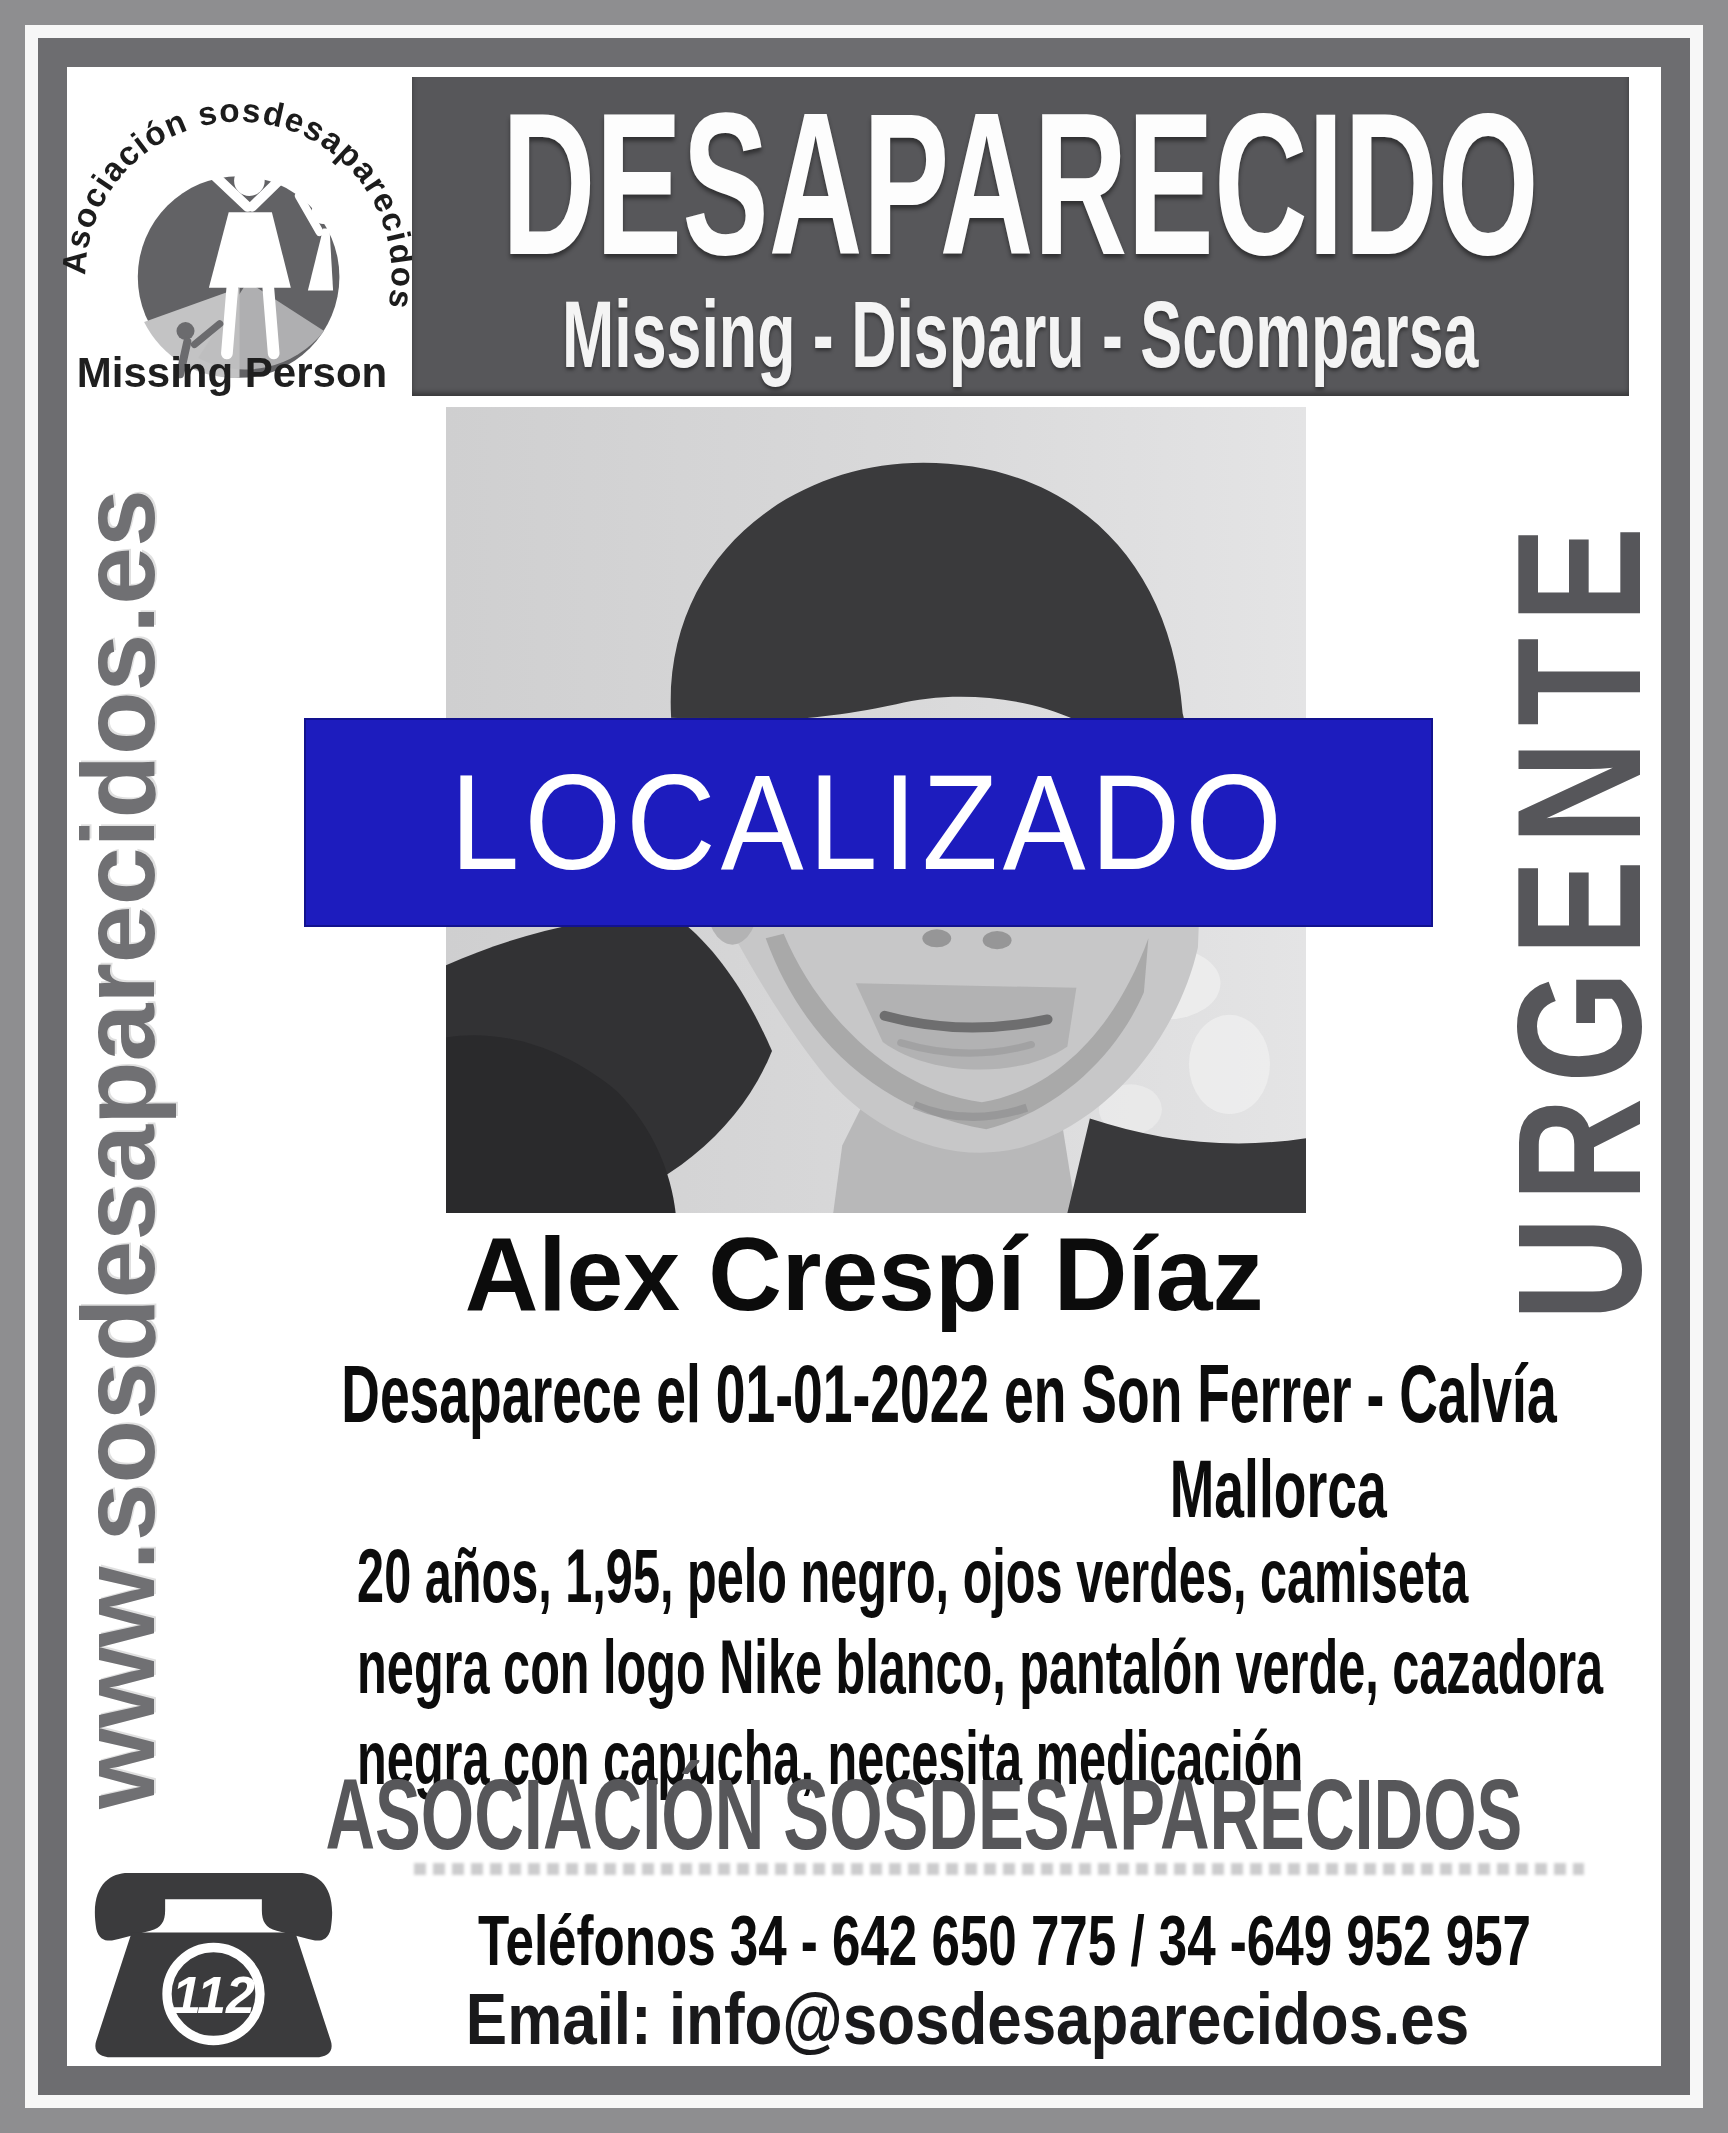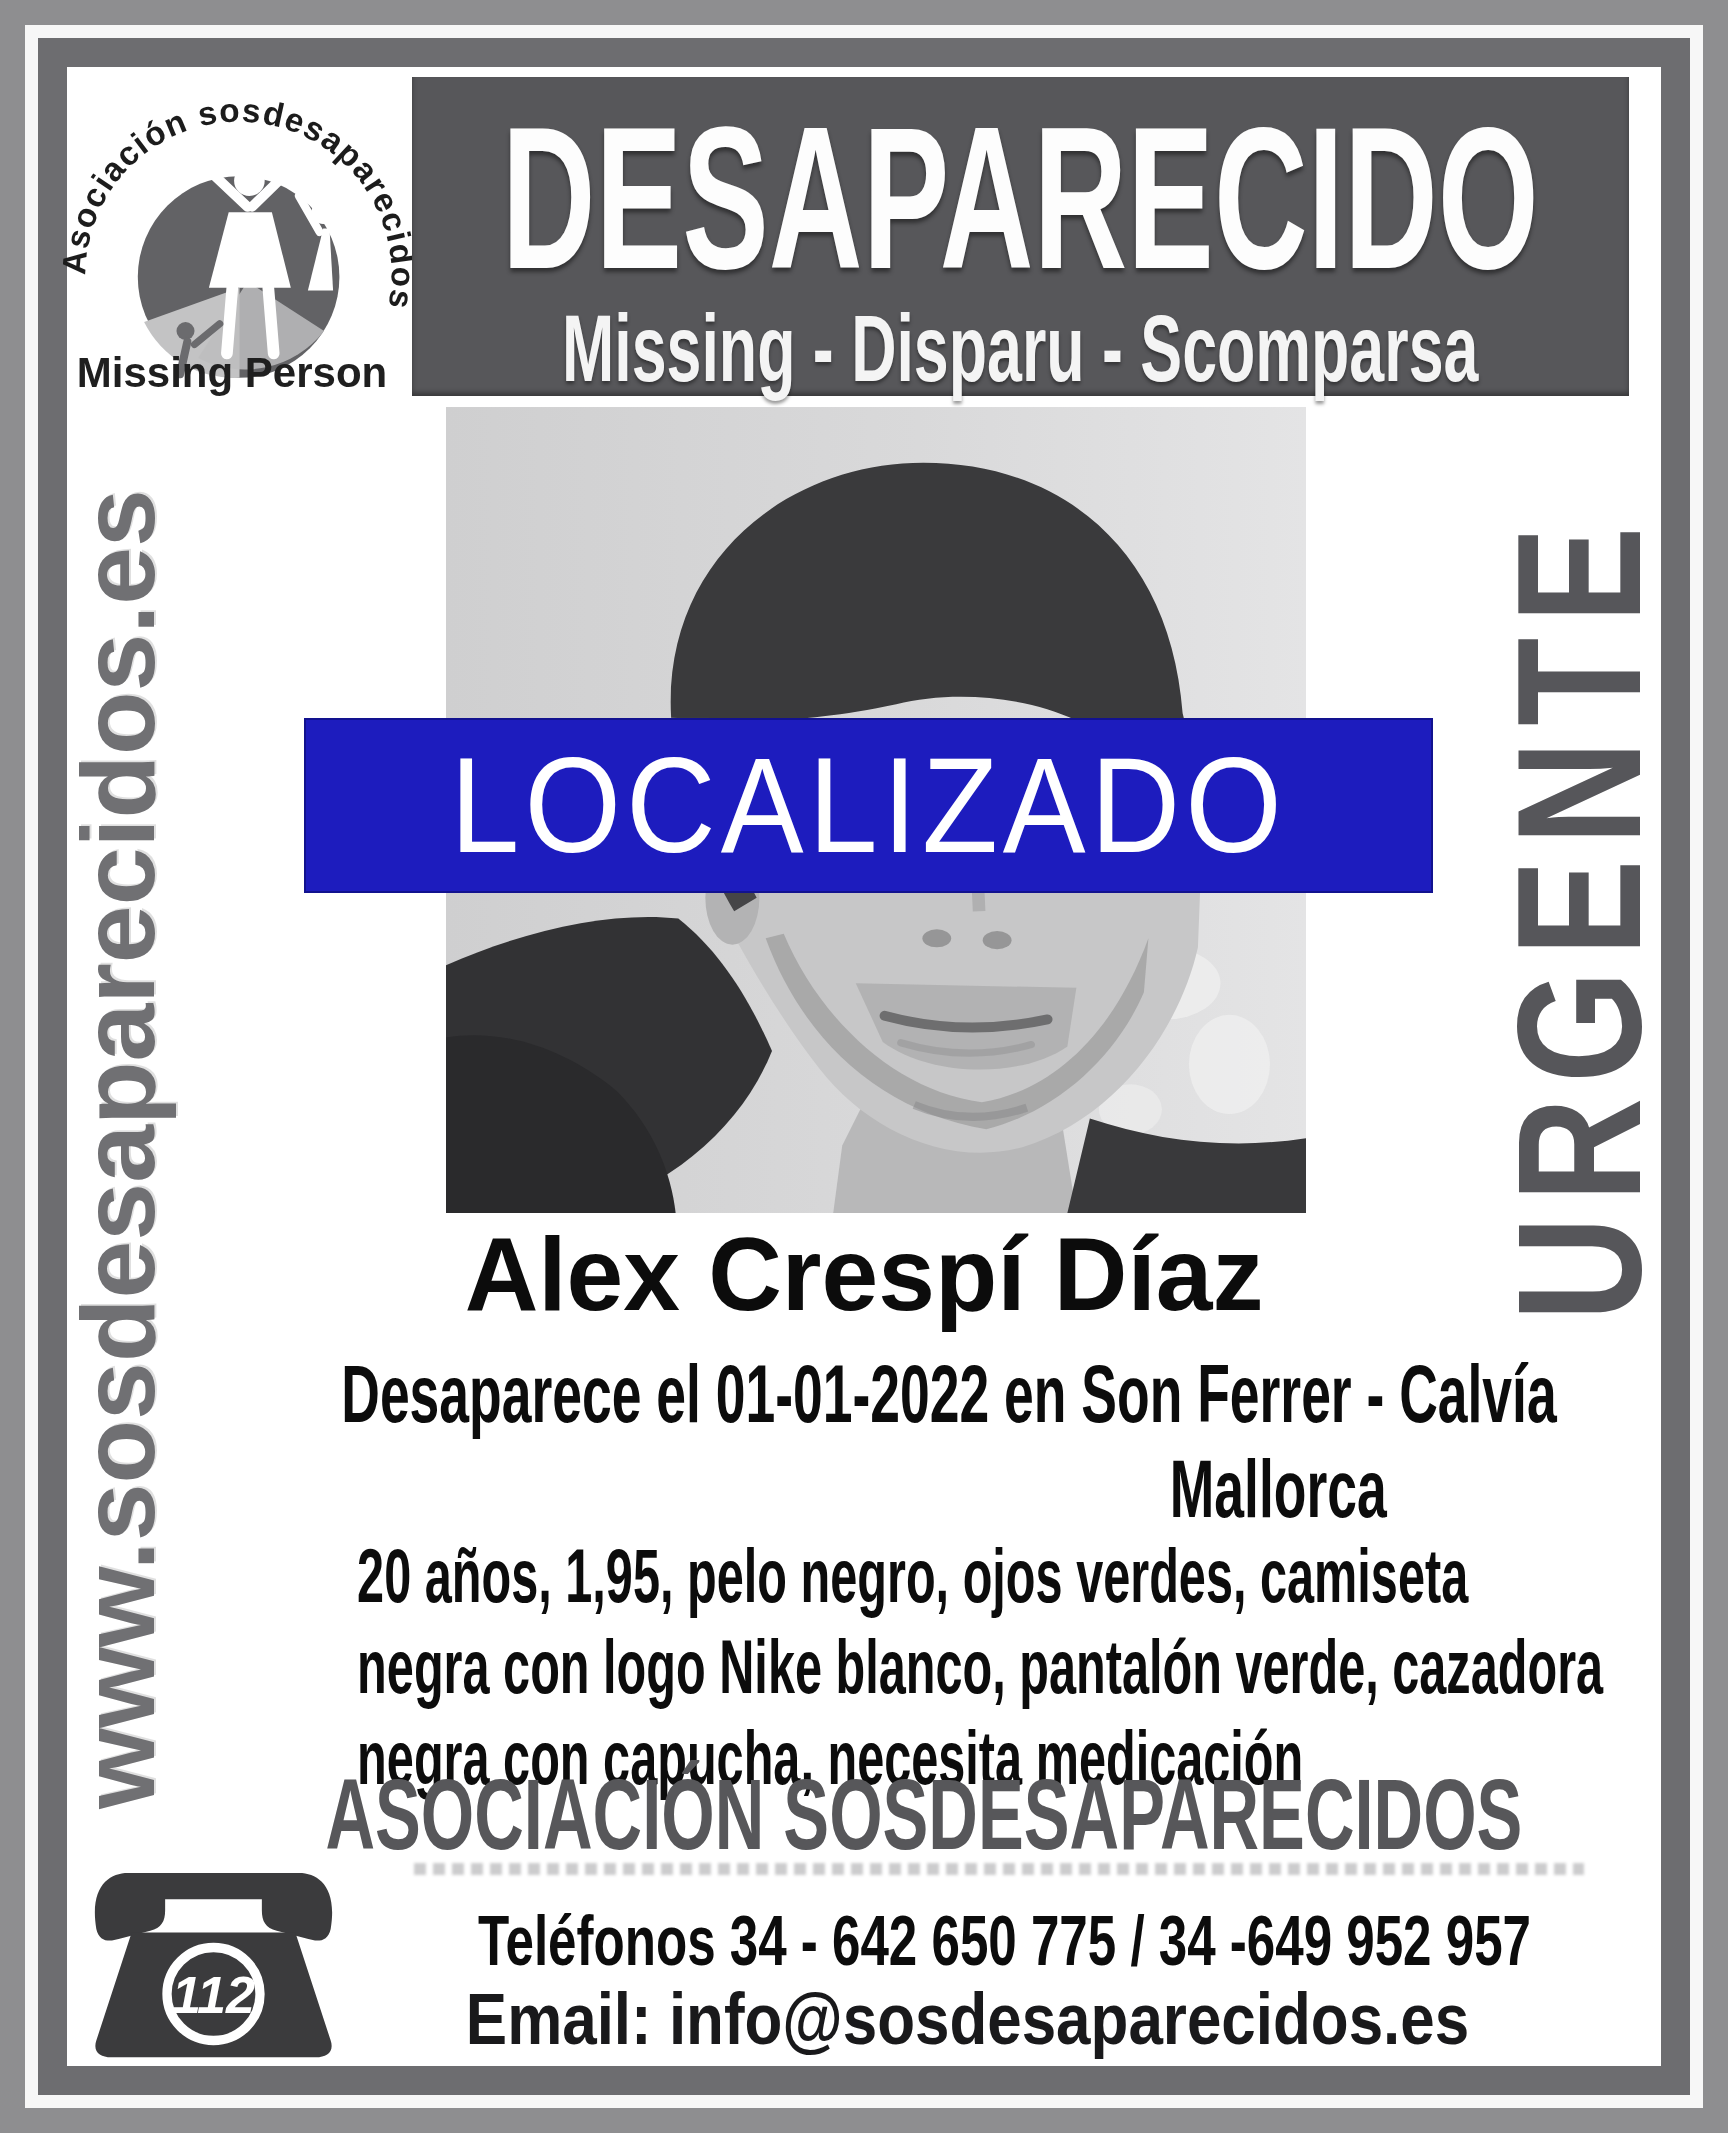--- a/index.html
+++ b/index.html
@@ -10,21 +10,21 @@
   }
   .mat{position:absolute;left:25px;top:25px;right:25px;bottom:25px;background:#f7f7f7;}
   .frame{position:absolute;left:12.6px;top:12.6px;right:12.6px;bottom:12.6px;
          border:29px solid #6d6d70;background:#ffffff;}
   .abs{position:absolute;}
 
   
   .header-box{
     left:412px;top:77px;width:1217px;height:319px;
     background:#57575a;box-shadow:inset 0 -3.6px 5.4px rgba(0,0,0,.35);
-    display:flex;flex-direction:column;align-items:center;justify-content:flex-end;
+    display:flex;flex-direction:column;align-items:center;justify-content:center;
   }
   .header-title{
     color:#fdfdfd;font-weight:bold;font-size:203px;line-height:.92;
     transform:scaleX(.64);transform-origin:center;white-space:nowrap;
     text-shadow:0 3.6px 5.4px rgba(0,0,0,.45);
   }
   .header-sub{
     color:#f4f4f4;font-weight:bold;font-size:95px;line-height:1;margin-top:9px;
     transform:scaleX(.66);transform-origin:center;white-space:nowrap;
     text-shadow:0 2.7px 4.5px rgba(0,0,0,.4);
@@ -46,21 +46,21 @@
   }
   .vright{
     left:1478px;top:1321px;width:828px;height:153px;
     transform:rotate(-90deg) scaleX(.82);transform-origin:0 0;
     font-size:176px;font-weight:bold;color:#56565a;letter-spacing:18px;white-space:nowrap;
   }
 
   
   .photo{left:446px;top:407px;width:860px;height:806px;}
   .status-banner{
-    left:304px;top:718px;width:1129px;height:175px;
+    left:304px;top:718px;width:1129px;height:209px;
     background:#1d1cbe;border:2.7px solid #12128f;box-sizing:border-box;
     display:flex;align-items:center;justify-content:center;
   }
   .status-text{
     color:#ffffff;font-size:135px;font-weight:normal;letter-spacing:5.4px;
     transform:scaleX(.92);transform-origin:center;white-space:nowrap;
   }
 
   
   .person-name{

